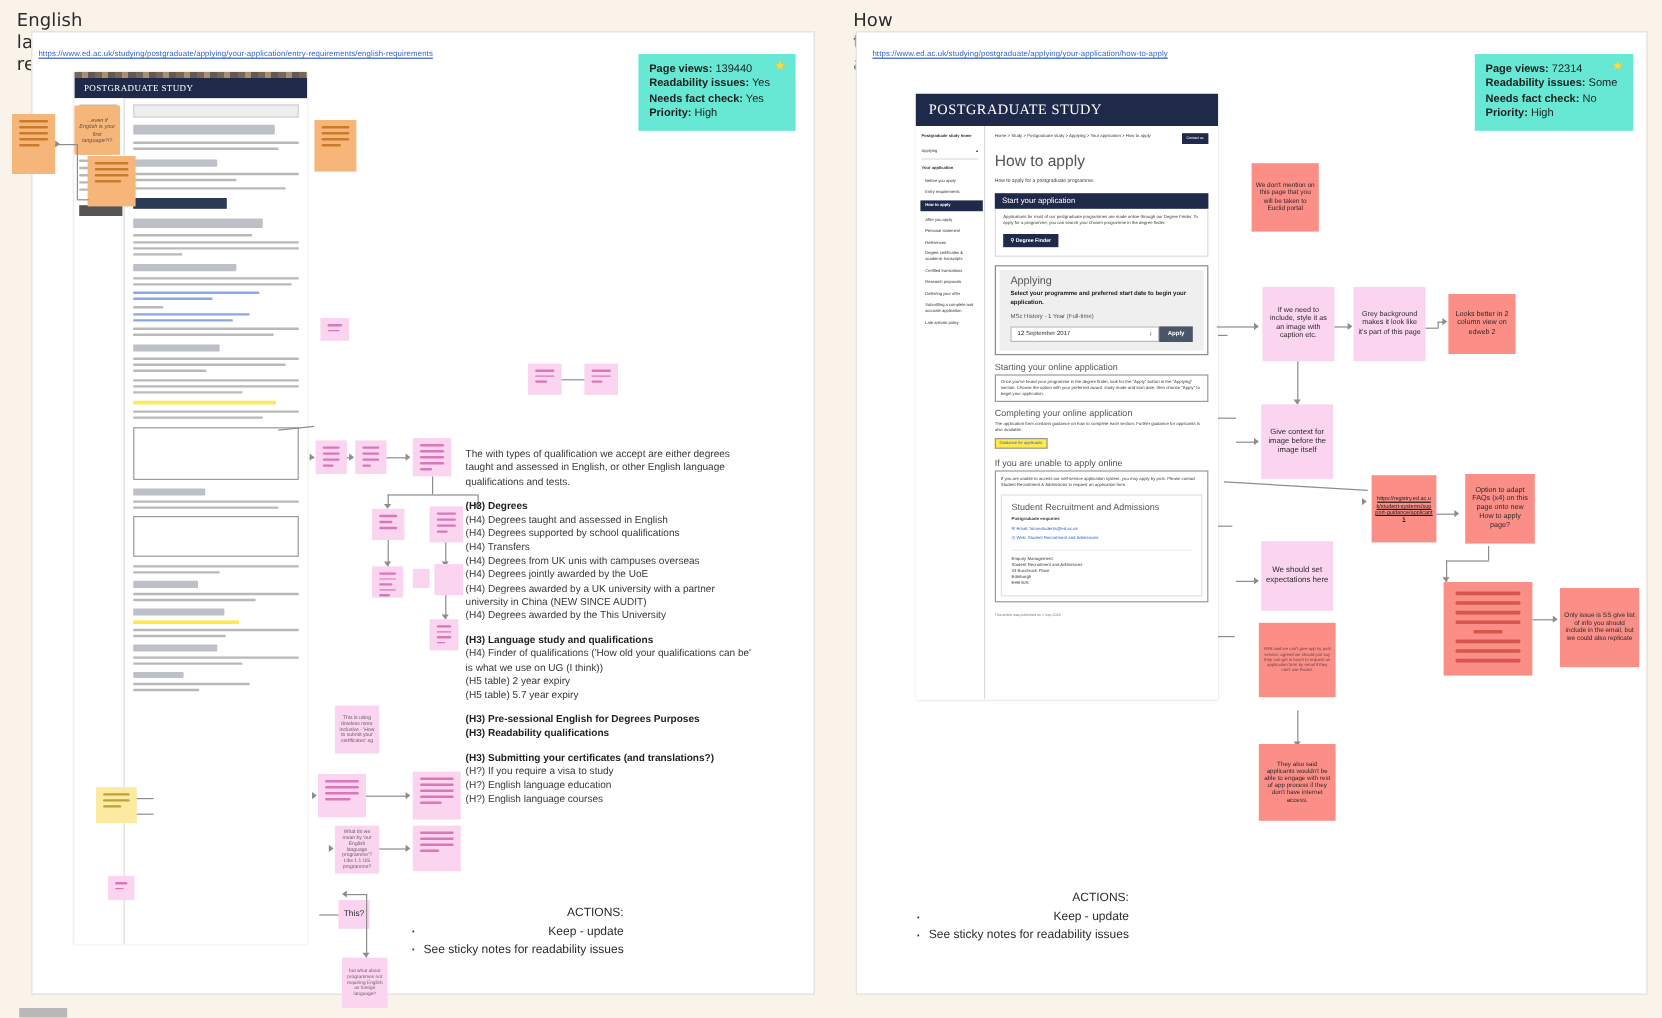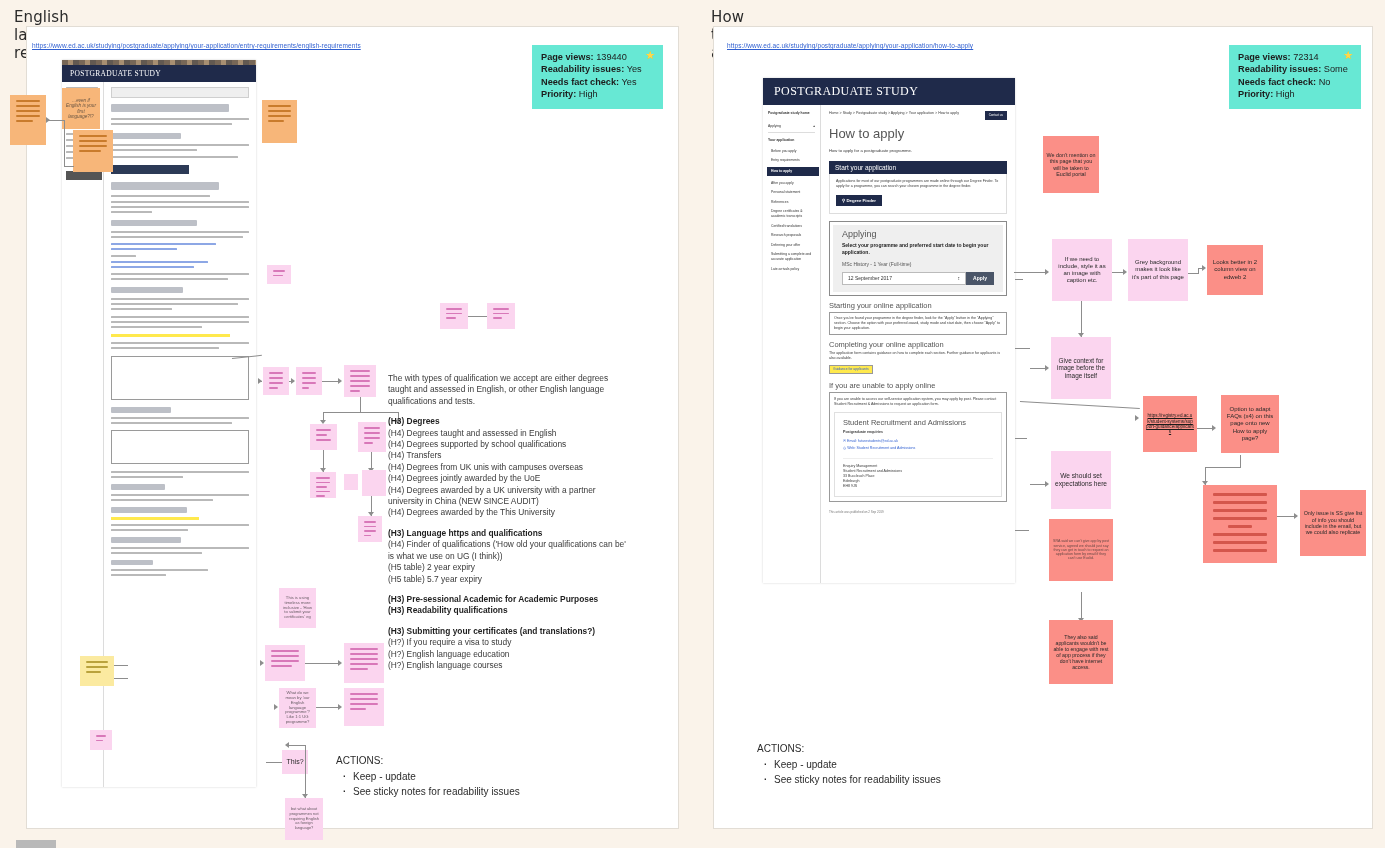--- a/index.html
+++ b/index.html
@@ -144,21 +144,21 @@
     line-height:11.4px;
     color:#3a3a3a;
     font-family:"Liberation Sans", sans-serif;
     width:245px;
   }
   .outlineblock .b{font-weight:bold;color:#1f1f1f;}
   .outlineblock .hl{background:#ffe94d;font-weight:bold;color:#1f1f1f;}
   .outlineblock p{margin:0 0 9px 0;}
 
   
-  .actions{position:absolute;font-size:10px;color:#2b2b2b;line-height:15px;}
+  .actions{position:absolute;font-size:10px;color:#2b2b2b;line-height:15px;text-align:right;}
   .actions .head{margin-bottom:1px;}
   .actions ul{margin:0;padding-left:17px;list-style:none;}
   .actions li{position:relative;}
   .actions li:before{content:"\00B7";position:absolute;left:-11px;top:-1px;font-size:14px;}
 
   .bottomchip{
     position:absolute;left:16px;top:840px;width:40px;height:9px;background:#b9b9b9;
   }
 </style>
 </head>
@@ -447,27 +447,27 @@
       <span class="b">(H3) Degrees</span><br>
       <span>(H4) Degrees taught and assessed in English</span><br>
       <span>(H4) Degrees supported by school qualifications</span><br>
       <span>(H4) Transfers</span><br>
       <span>(H4) Degrees from UK unis with campuses overseas</span><br>
       <span>(H4) Degrees jointly awarded by the UoE</span><br>
       <span>(H4) Degrees awarded by a UK university with a partner university in China (NEW SINCE AUDIT)</span><br>
       <span>(H4) Degrees awarded by the This University</span>
     </p>
     <p>
-      <span class="b">(H3) Language https and qualifications</span><br>
+      <span class="b">(H3) Language study and qualifications</span><br>
       <span>(H4) Finder of qualifications ('How old your qualifications can be' is what we use on UG (I think))</span><br>
       <span>(H5 table) 2 year expiry</span><br>
       <span>(H5 table) 5.7 year expiry</span>
     </p>
     <p>
-      <span class="b">(H3) Pre-sessional Academic for Academic Purposes</span><br>
+      <span class="b">(H3) Pre-sessional English for Degrees Purposes</span><br>
       <span class="b">(H3) Readability qualifications</span>
     </p>
     <p>
       <span class="b">(H3) Submitting your certificates (and translations?)</span><br>
       <span>(H?) If you require a visa to study</span><br>
       <span>(H?) English language education</span><br>
       <span>(H?) English language courses</span>
     </p>
   </div>
 

